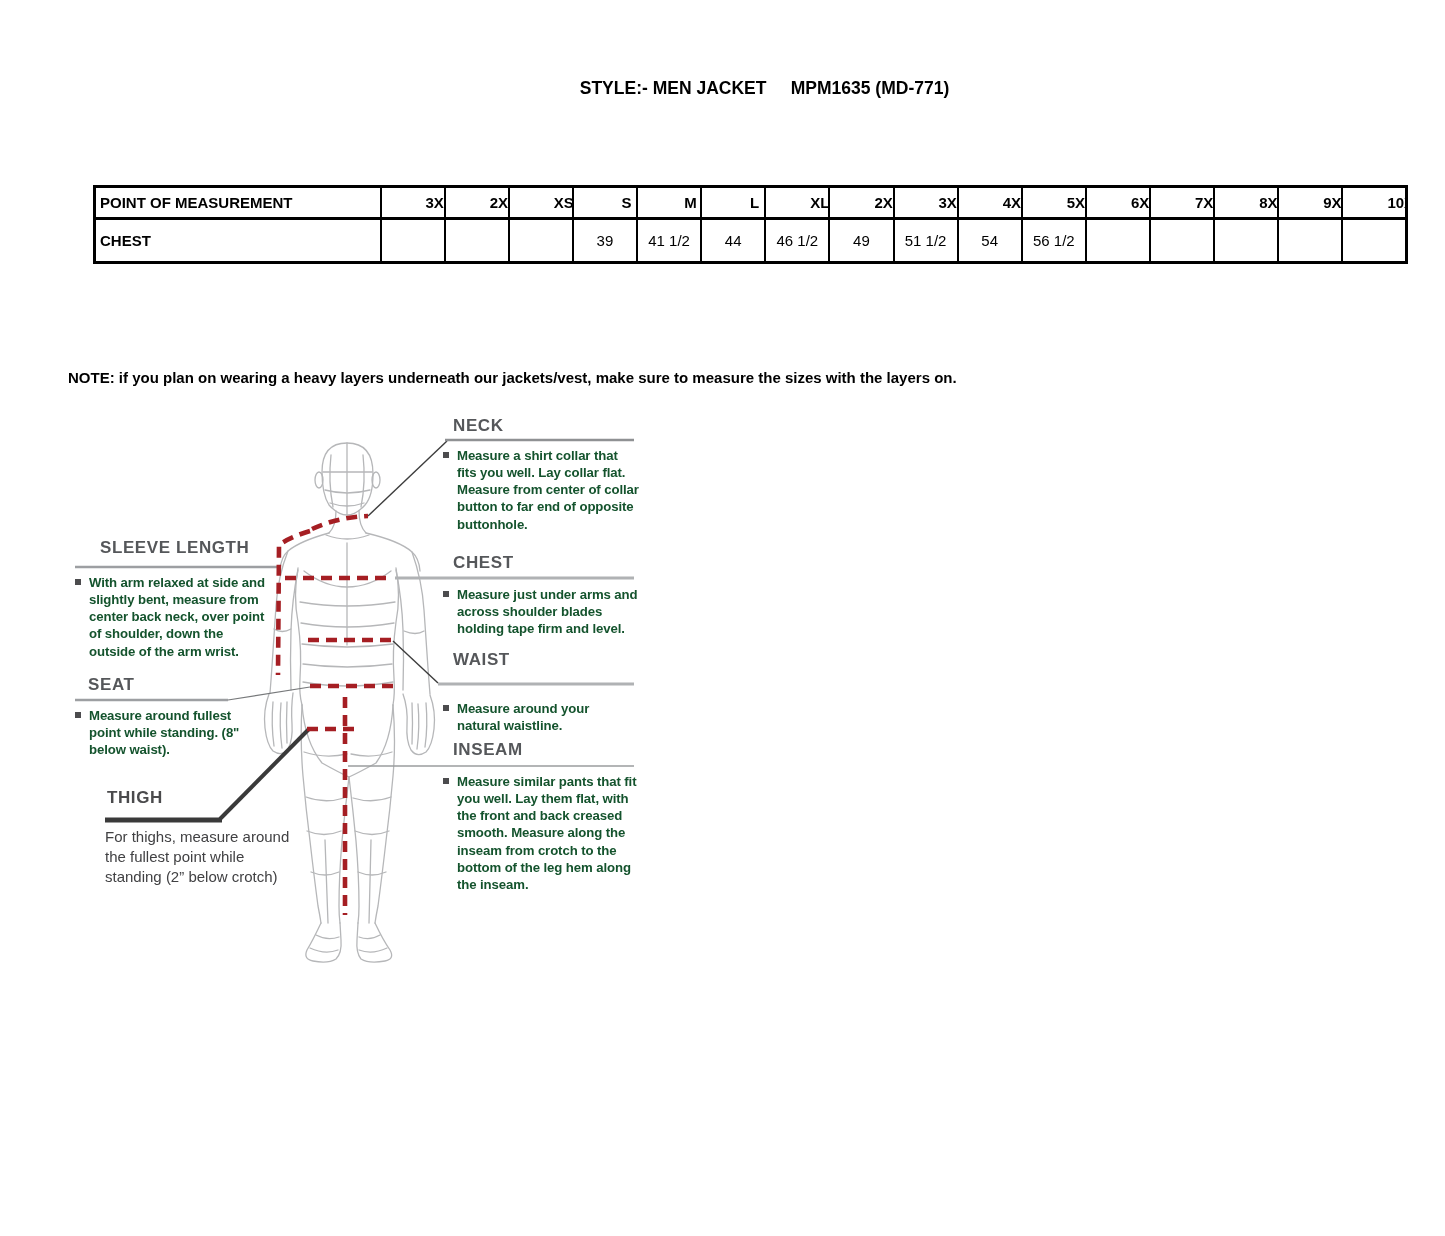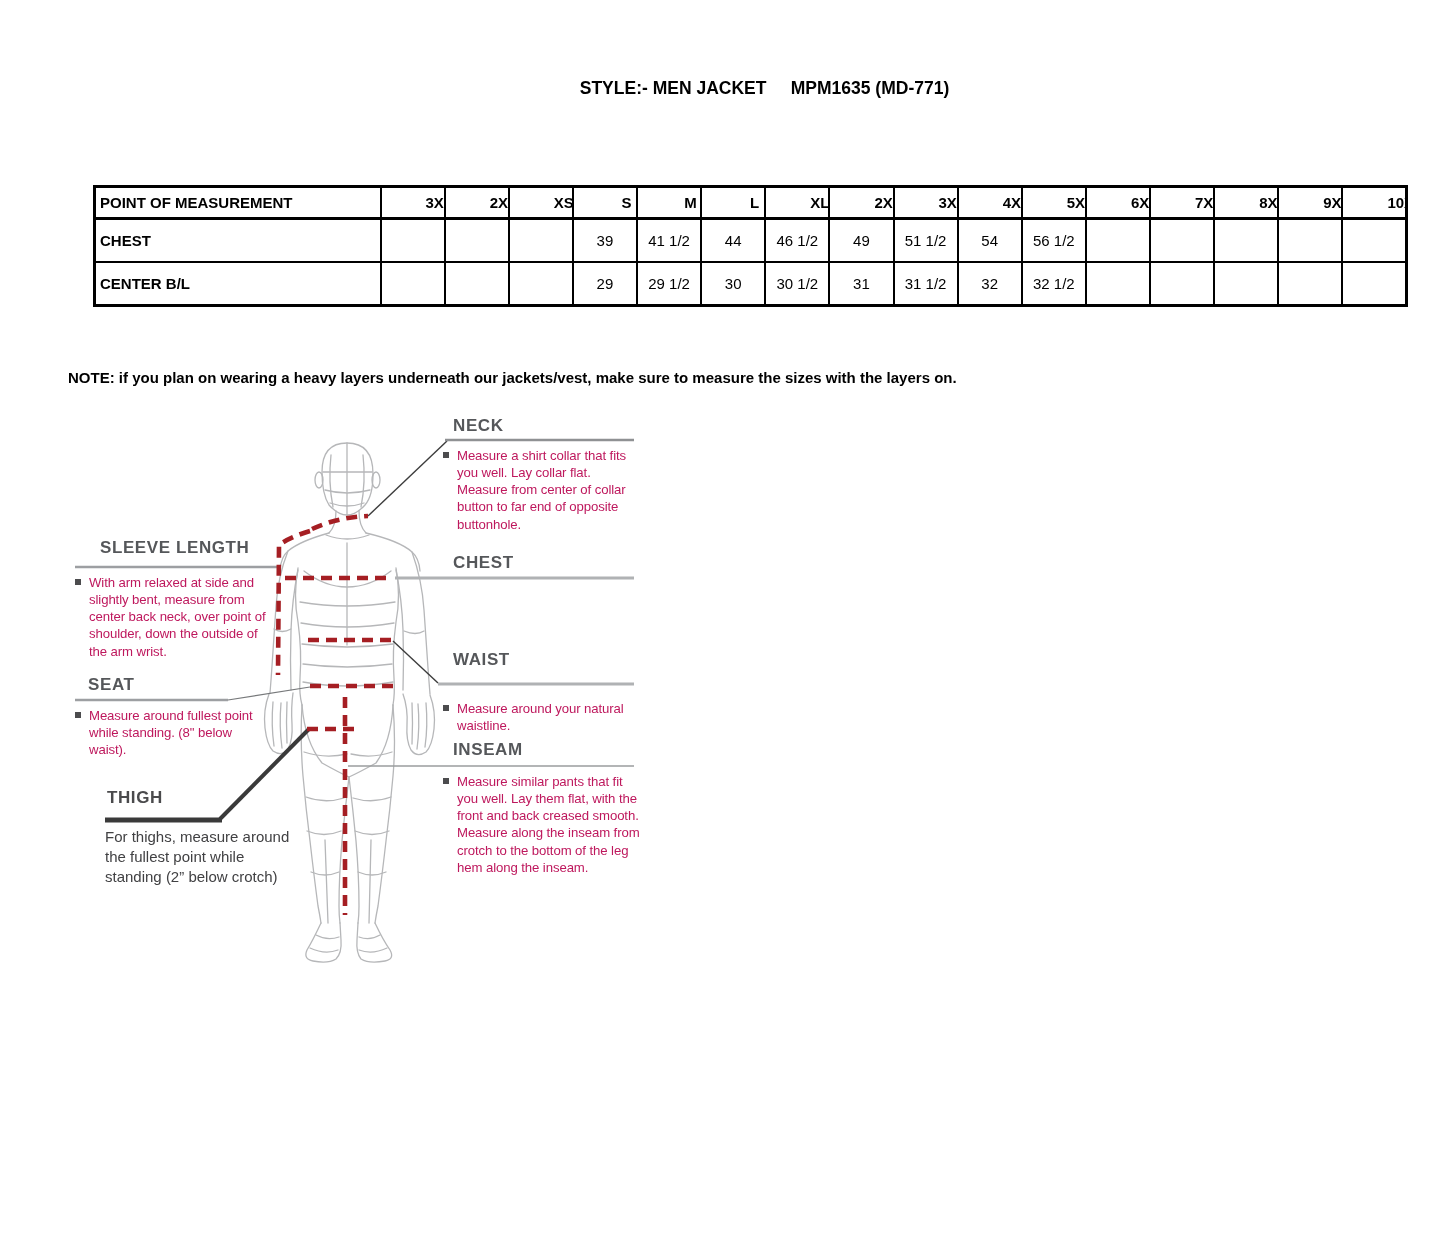--- a/index.html
+++ b/index.html
@@ -35,21 +35,21 @@
   }
   
   .diagram{position:absolute;left:60px;top:410px;width:640px;height:580px;}
   .diagram svg{position:absolute;left:0;top:0;}
   .dhead{
     position:absolute;font-size:17px;font-weight:bold;color:#55575a;
     letter-spacing:0.6px;white-space:nowrap;
   }
   .ddesc{
     position:absolute;display:flex;gap:8px;
-    font-size:13.2px;line-height:1.3;color:#be185d;letter-spacing:-0.1px;
+    font-size:13.2px;line-height:1.3;color:#14532d;letter-spacing:-0.1px;font-weight:bold;
   }
   .ddesc .bullet{
     flex:0 0 auto;width:6px;height:6px;background:#4c4c4e;margin-top:5px;
   }
   .ddesc .dtext{flex:1 1 auto;}
   .thigh-desc{
     position:absolute;font-size:15px;line-height:1.33;color:#414143;
   }
 </style>
 </head>
@@ -112,39 +112,20 @@
           <td>49</td>
           <td>51 1/2</td>
           <td>54</td>
           <td>56 1/2</td>
           <td></td>
           <td></td>
           <td></td>
           <td></td>
           <td></td>
         </tr>
-        <tr>
-          <td class="rowlabel">CENTER B/L</td>
-          <td></td>
-          <td></td>
-          <td></td>
-          <td>29</td>
-          <td>29 1/2</td>
-          <td>30</td>
-          <td>30 1/2</td>
-          <td>31</td>
-          <td>31 1/2</td>
-          <td>32</td>
-          <td>32 1/2</td>
-          <td></td>
-          <td></td>
-          <td></td>
-          <td></td>
-          <td></td>
-        </tr>
       </tbody>
     </table>
 </div>
 
 <div class="note">NOTE: if you plan on wearing a heavy layers underneath our jackets/vest, make sure to measure the sizes with the layers on.</div>
 
 <div class="diagram">
 
   <svg width="640" height="580" viewBox="0 0 640 580">
 
@@ -247,20 +228,24 @@
     </g>
   </svg>
 
   <div class="dhead" style="left:393px;top:6px;">NECK</div>
   <div class="ddesc" style="left:383px;top:37px;width:196px;">
     <span class="bullet"></span>
     <span class="dtext">Measure a shirt collar that fits you well. Lay collar flat. Measure from center of collar button to far end of opposite buttonhole.</span>
   </div>
 
   <div class="dhead" style="left:393px;top:143px;">CHEST</div>
+  <div class="ddesc" style="left:383px;top:176px;width:200px;">
+    <span class="bullet"></span>
+    <span class="dtext">Measure just under arms and across shoulder blades holding tape firm and level.</span>
+  </div>
 
   <div class="dhead" style="left:393px;top:240px;">WAIST</div>
   <div class="ddesc" style="left:383px;top:290px;width:190px;">
     <span class="bullet"></span>
     <span class="dtext">Measure around your natural waistline.</span>
   </div>
 
   <div class="dhead" style="left:393px;top:330px;">INSEAM</div>
   <div class="ddesc" style="left:383px;top:363px;width:198px;">
     <span class="bullet"></span>

